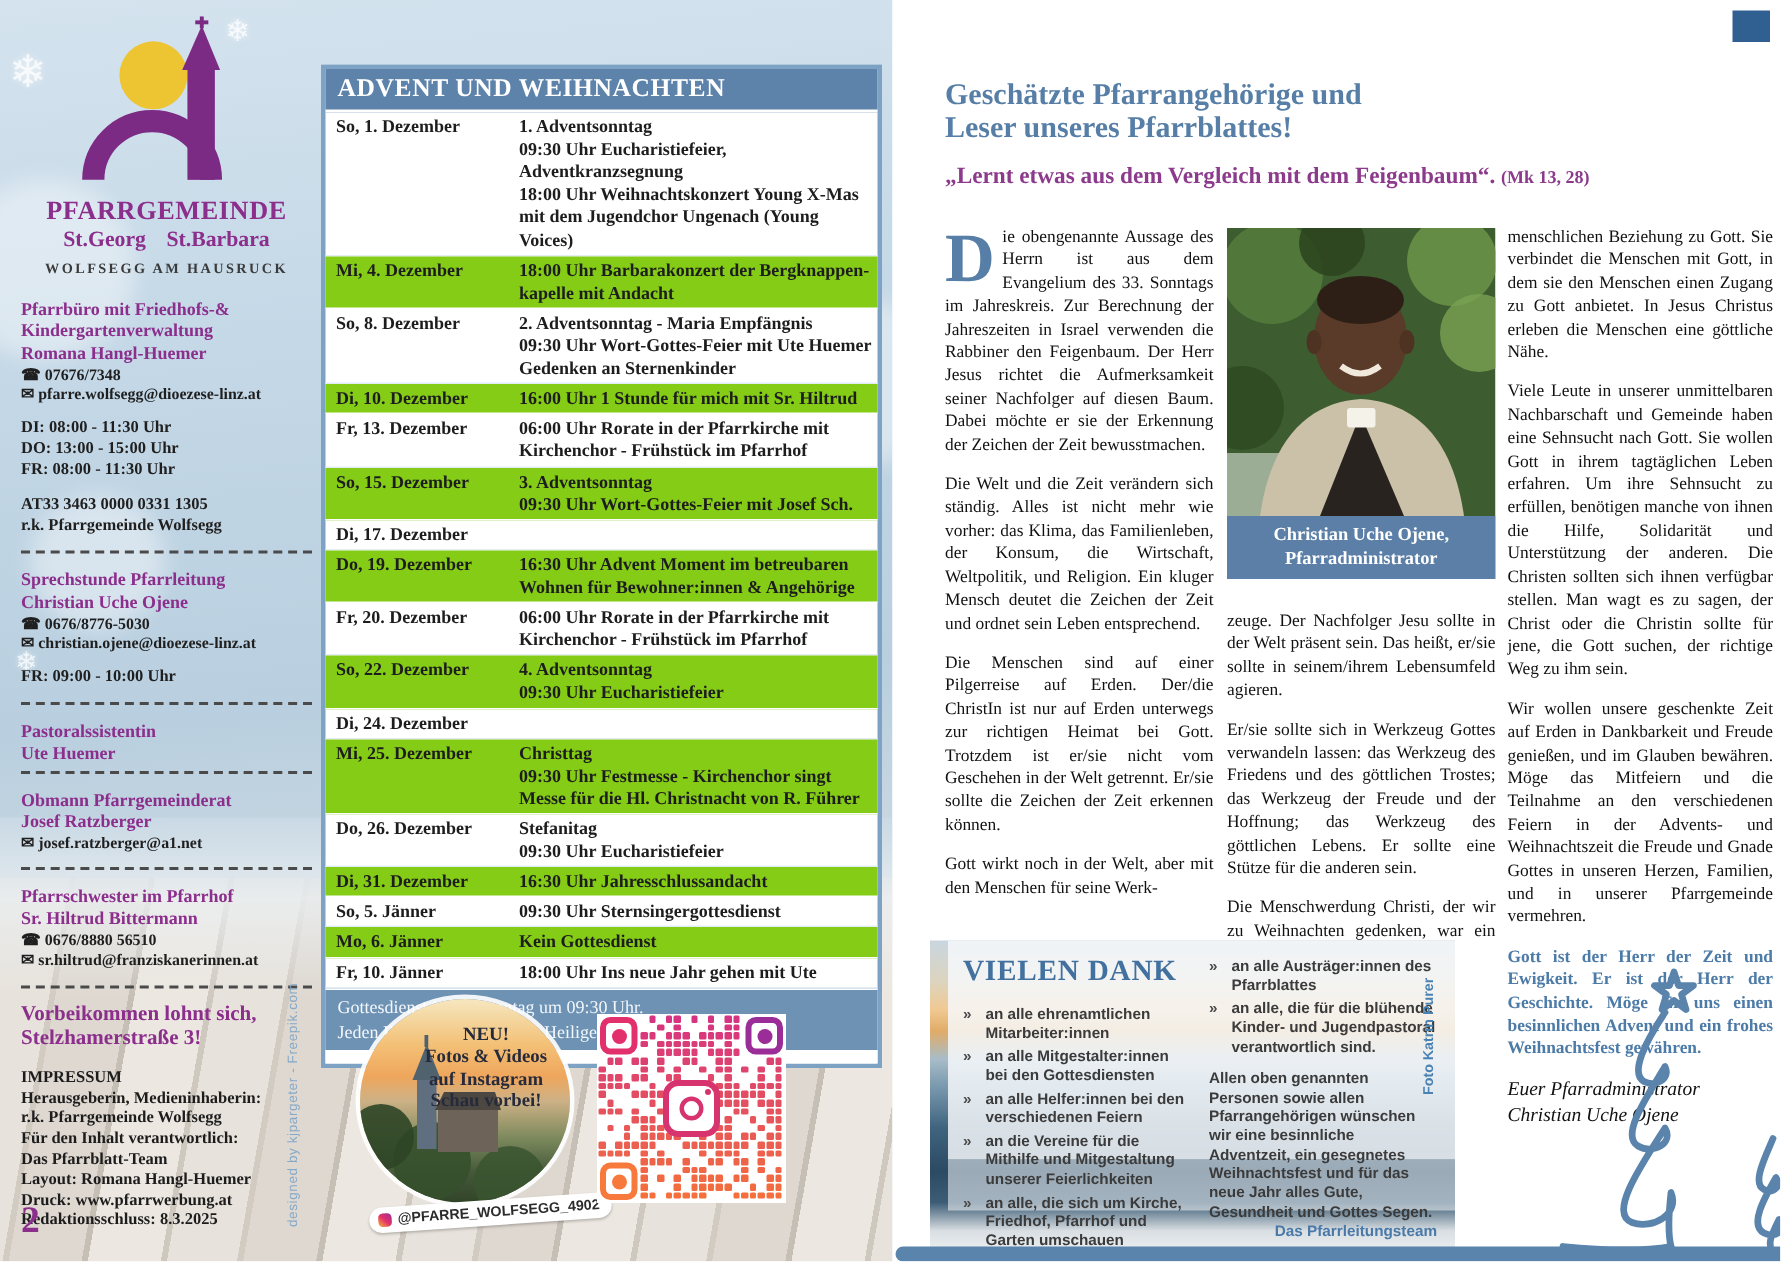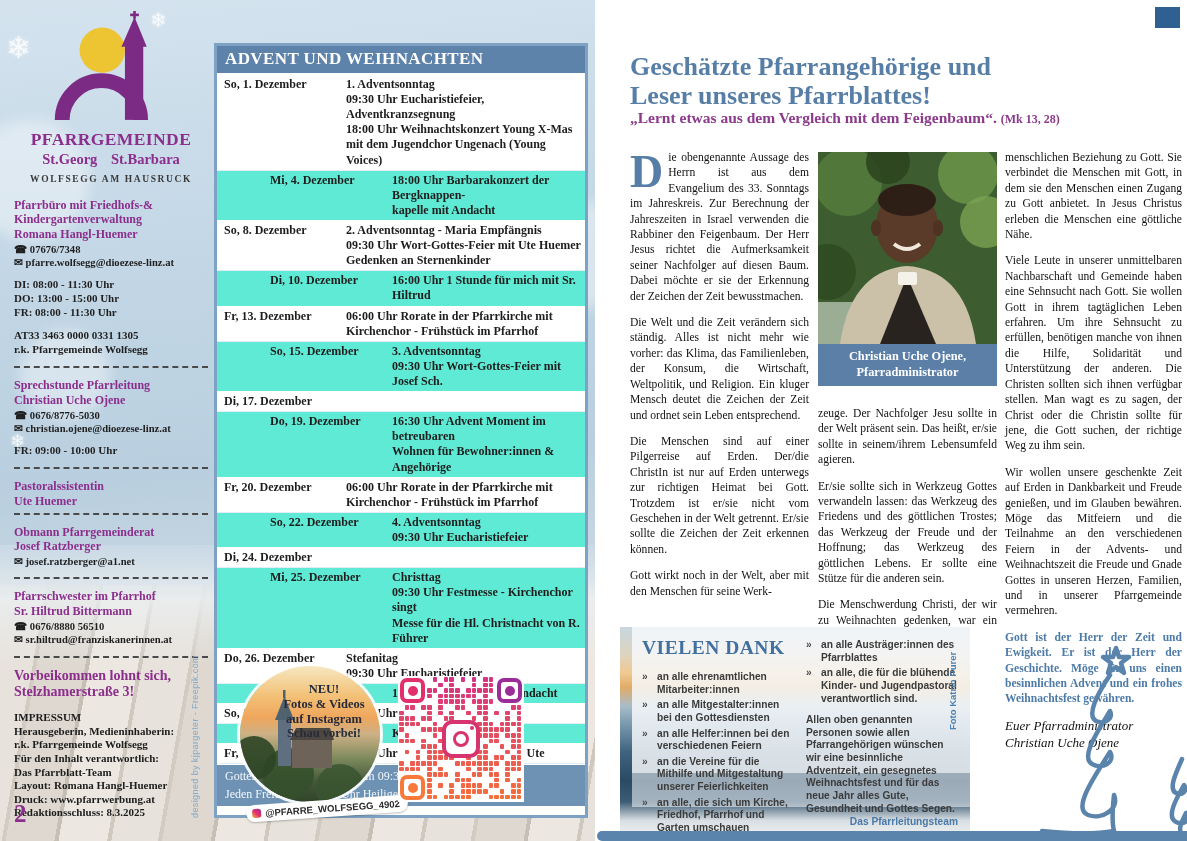--- a/index.html
+++ b/index.html
@@ -31,21 +31,21 @@
   .sb-block.impressum{font-weight:normal;font-size:11px;line-height:1.24;color:#1c1c1c;font-weight:bold;}
   .page-num{position:absolute;font-size:25px;font-weight:bold;color:#8b2e8c;}
   #pn-left{left:14px;top:800px;}
 
   
   .schedule{position:absolute;left:214px;top:43px;width:368px;background:#fff;
     border:3px solid #7da2c4;box-shadow:0 0 0 1px #fff inset;}
   .sched-title{background:#5e83aa;color:#fff;font-weight:bold;font-size:17px;letter-spacing:.4px;
     padding:3px 8px 4px 8px;border-bottom:2px solid #fff;}
   .srow{display:flex;border-bottom:1px solid #e4edf5;font-size:12px;line-height:1.26;color:#1d1d1d;}
-  .srow.shaded{background:#5eead4;border-bottom:1px solid #fff;padding-left:46px;}
+  .srow.shaded{background:#84cc16;border-bottom:1px solid #fff;}
   .sdate{width:118px;flex:none;font-weight:bold;padding:2px 2px 2px 7px;}
   .stext{flex:1;font-weight:bold;white-space:pre-line;padding:2px 4px 2px 2px;}
   .sfoot{background:#6d92b4;color:#f2f7fb;font-size:12px;line-height:1.45;padding:3px 8px;white-space:pre-line;border-top:1px solid #fff;}
   .sfoot-gap{height:9px;background:#fff;}
 
   
   .sticker{position:absolute;left:240px;top:666px;width:140px;height:136px;border-radius:50%;overflow:hidden;
     background:linear-gradient(180deg,#f6e7c0 0%,#f3c177 22%,#efa65c 38%,#cdb186 50%,#7d8a5d 68%,#44583a 85%,#314427 100%);
     box-shadow:0 0 0 3px rgba(255,255,255,.9);}
   .sticker svg{position:absolute;left:0;top:0;}
@@ -72,21 +72,21 @@
   .qr-center{position:absolute;left:44px;top:44px;width:30px;height:30px;border:4px solid #d6336f;border-radius:10px;background:#fff;}
   .qr-center::before{content:'';position:absolute;left:7px;top:7px;width:10px;height:10px;border:3px solid #d6336f;border-radius:50%;}
   .qr-center::after{content:'';position:absolute;right:2px;top:2px;width:4px;height:4px;border-radius:50%;background:#d6336f;}
 
   .designed-by{position:absolute;left:190px;top:648px;height:170px;writing-mode:vertical-rl;transform:rotate(180deg);
     font-family:"Liberation Sans",sans-serif;font-size:9px;color:#84a9c9;letter-spacing:.4px;}
 
   
   #right-page{position:absolute;left:595px;top:0;width:592px;height:841px;background:#fff;}
   .corner-square{position:absolute;left:560px;top:7px;width:25px;height:21px;background:#2f6091;}
-  .r-title{position:absolute;left:35px;top:52px;font-size:26px;font-weight:bold;color:#567ea6;line-height:1.12;white-space:pre-line;}
+  .r-title{position:absolute;left:35px;top:52px;font-size:20px;font-weight:bold;color:#567ea6;line-height:1.12;white-space:pre-line;}
   .r-sub{position:absolute;left:35px;top:109px;font-size:15.5px;font-weight:bold;color:#8c3a8c;}
   .r-sub .ref{font-size:12px;font-weight:bold;}
 
   .col{position:absolute;top:150px;width:179px;font-size:11.6px;line-height:1.33;text-align:justify;color:#111;}
   .col p{margin:0 0 11px 0;}
   #col1{left:35px;}
   #col2{left:223px;}
   #col3{left:410px;width:177px;}
   .dropcap{float:left;font-size:46px;line-height:.82;font-weight:bold;color:#567ea6;padding:3px 5px 0 0;}
 

